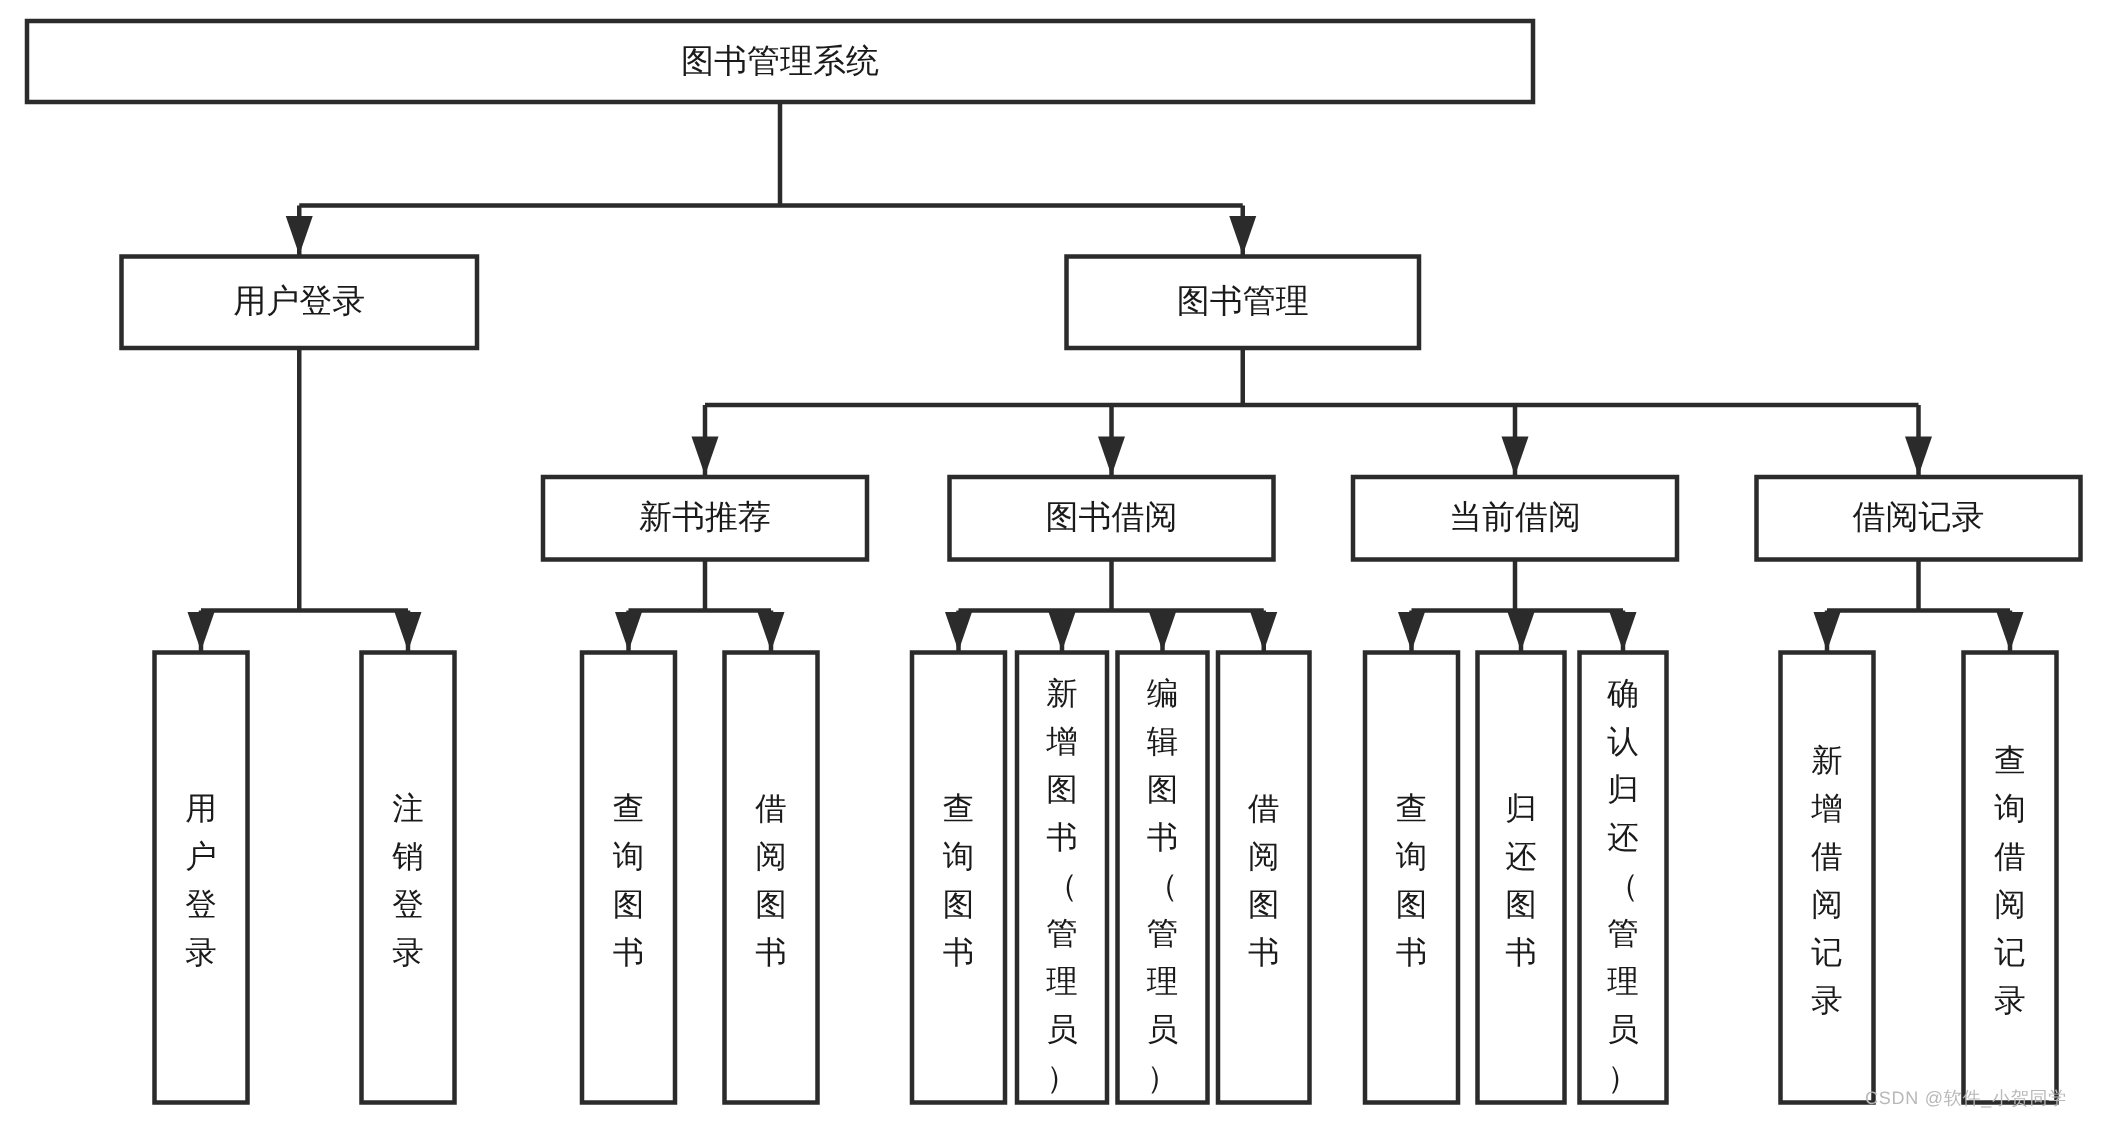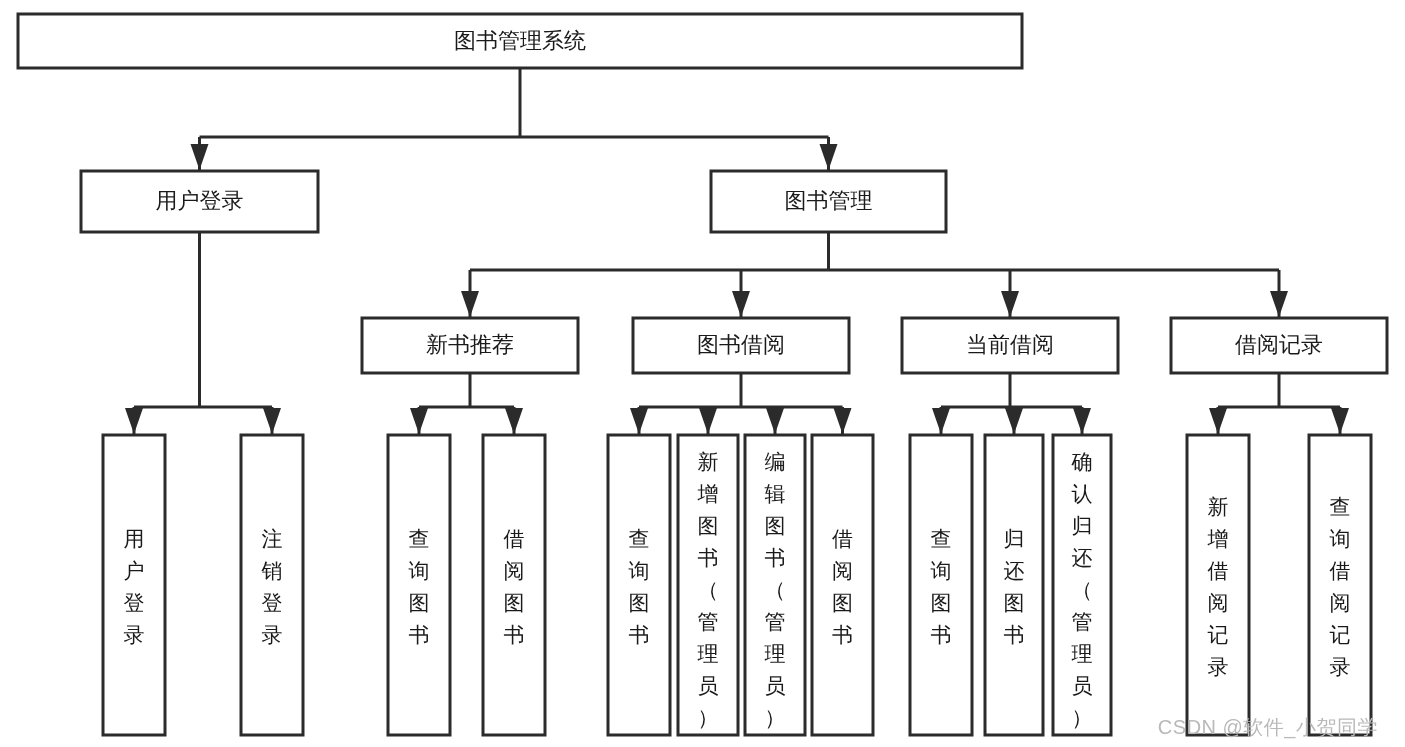--- a/index.html
+++ b/index.html
@@ -50,21 +50,21 @@
     fill: #1a1a1a;
     font-family: "Liberation Sans", "DejaVu Sans", sans-serif;
     font-size: 21px;
     text-anchor: middle;
   }
   .watermark {
     position: absolute;
     right: 8px;
     bottom: 6px;
     font-family: "Liberation Sans", "DejaVu Sans", sans-serif;
-    font-size: 20px;
+    font-size: 12px;
     color: #b9b9b9;
     letter-spacing: 0.5px;
     white-space: nowrap;
     user-select: none;
     margin-left: 34px;
   }
 </style>
 </head>
 <body>
 

